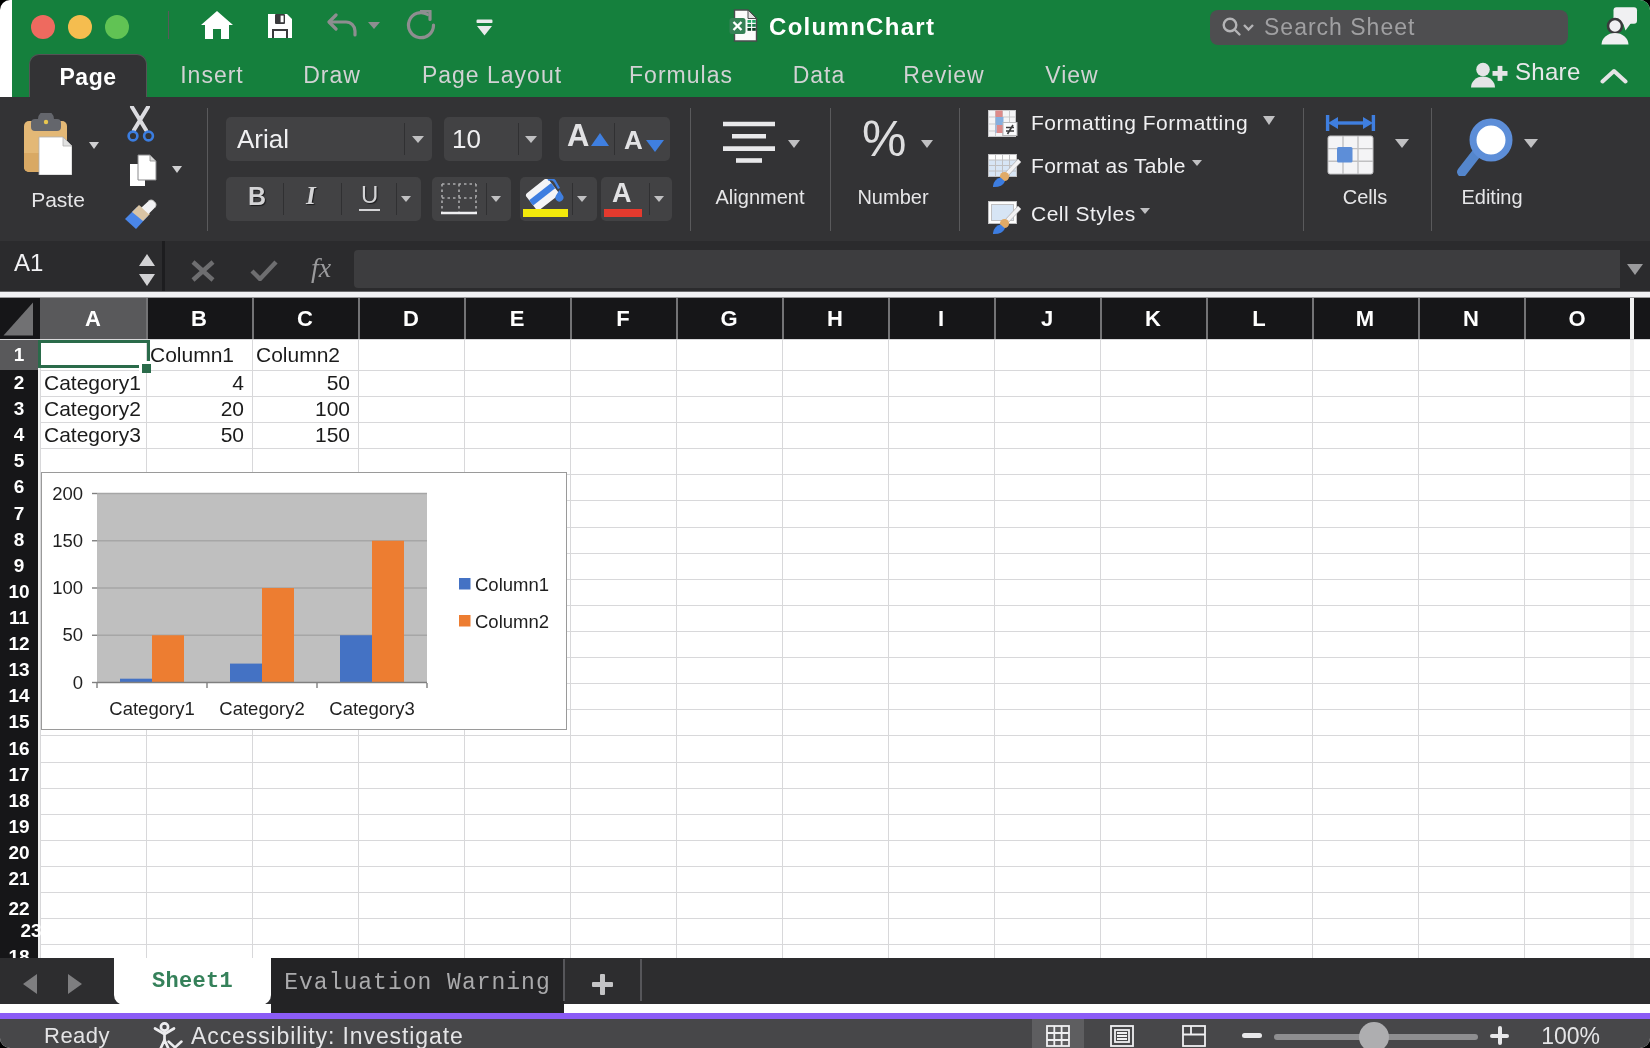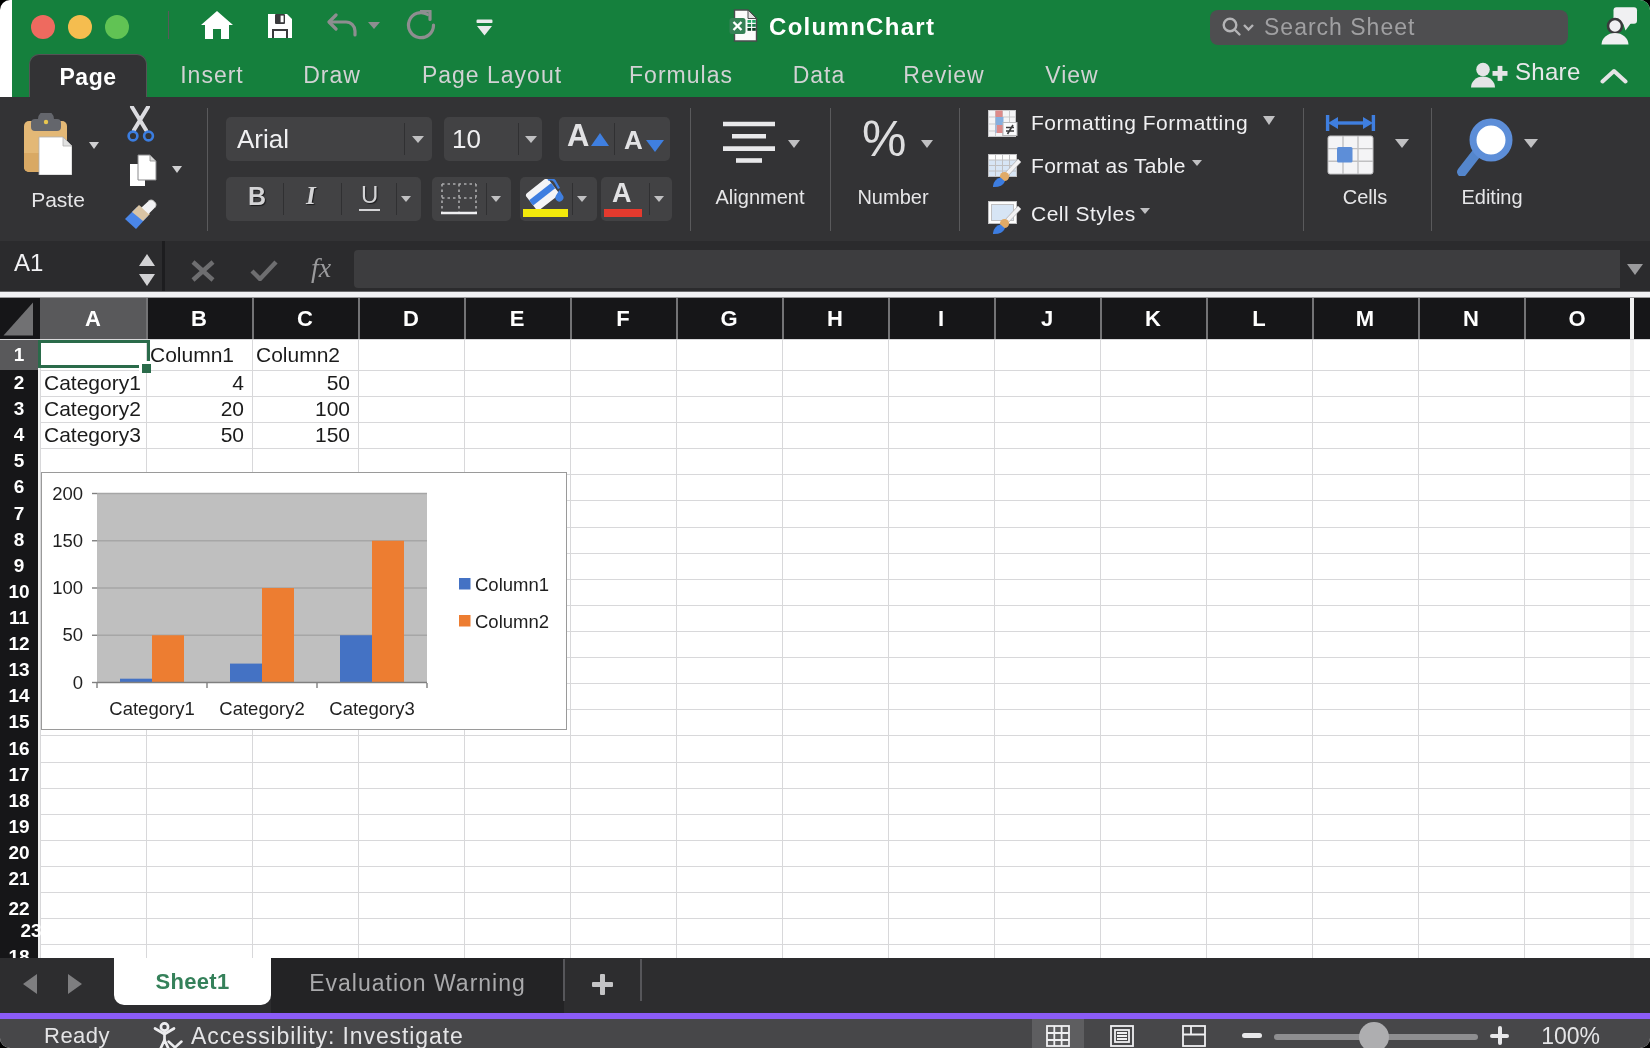--- a/index.html
+++ b/index.html
@@ -26,21 +26,21 @@
 #grid { left:0; top:298px; width:1650px; height:660px; background:#fff; }
 .vline { position:absolute; width:1px; background:#d8d8da; top:42px; bottom:0; }
 .hline { position:absolute; height:1px; background:#d8d8da; left:40px; right:0; }
 #colhead { position:absolute; left:0; top:0; width:1650px; height:42px; background:#161618; }
 .clet { position:absolute; top:0; height:42px; line-height:42px; text-align:center; color:#fff; font-size:22px; font-weight:600; }
 .csep { position:absolute; width:2px; top:0; height:42px; background:#737375; }
 #rowhead { position:absolute; left:0; top:42px; width:40px; bottom:0; background:#161618; }
 .rnum { position:absolute; left:0; width:38px; text-align:center; color:#fff; font-size:19px; font-weight:600; }
 .cell { position:absolute; color:#1b1b1b; font-size:21px; }
 
-#tabbar { left:0; top:958px; width:1650px; height:55px; background:#2d2d2f; }
+#tabbar { left:0; top:958px; width:1650px; height:46px; background:#2d2d2f;font-family:Liberation Mono, monospace; }
 #statusbar { left:0; top:1013px; width:1650px; height:35px; background:#474749; border-top:6px solid #8b5cf6; color:#e4e4e6; font-size:21px; }
 </style>
 </head>
 <body>
 <div class="win">
   <div class="abs" id="titlebar">
     <div class="abs light" style="left:19px;background:#ee6a5f;"></div>
     <div class="abs light" style="left:56px;background:#f5bd4f;"></div>
     <div class="abs light" style="left:93px;background:#61c354;"></div>
     <div class="abs" style="left:156px;top:11px;width:1px;height:28px;background:#59595b;"></div>

